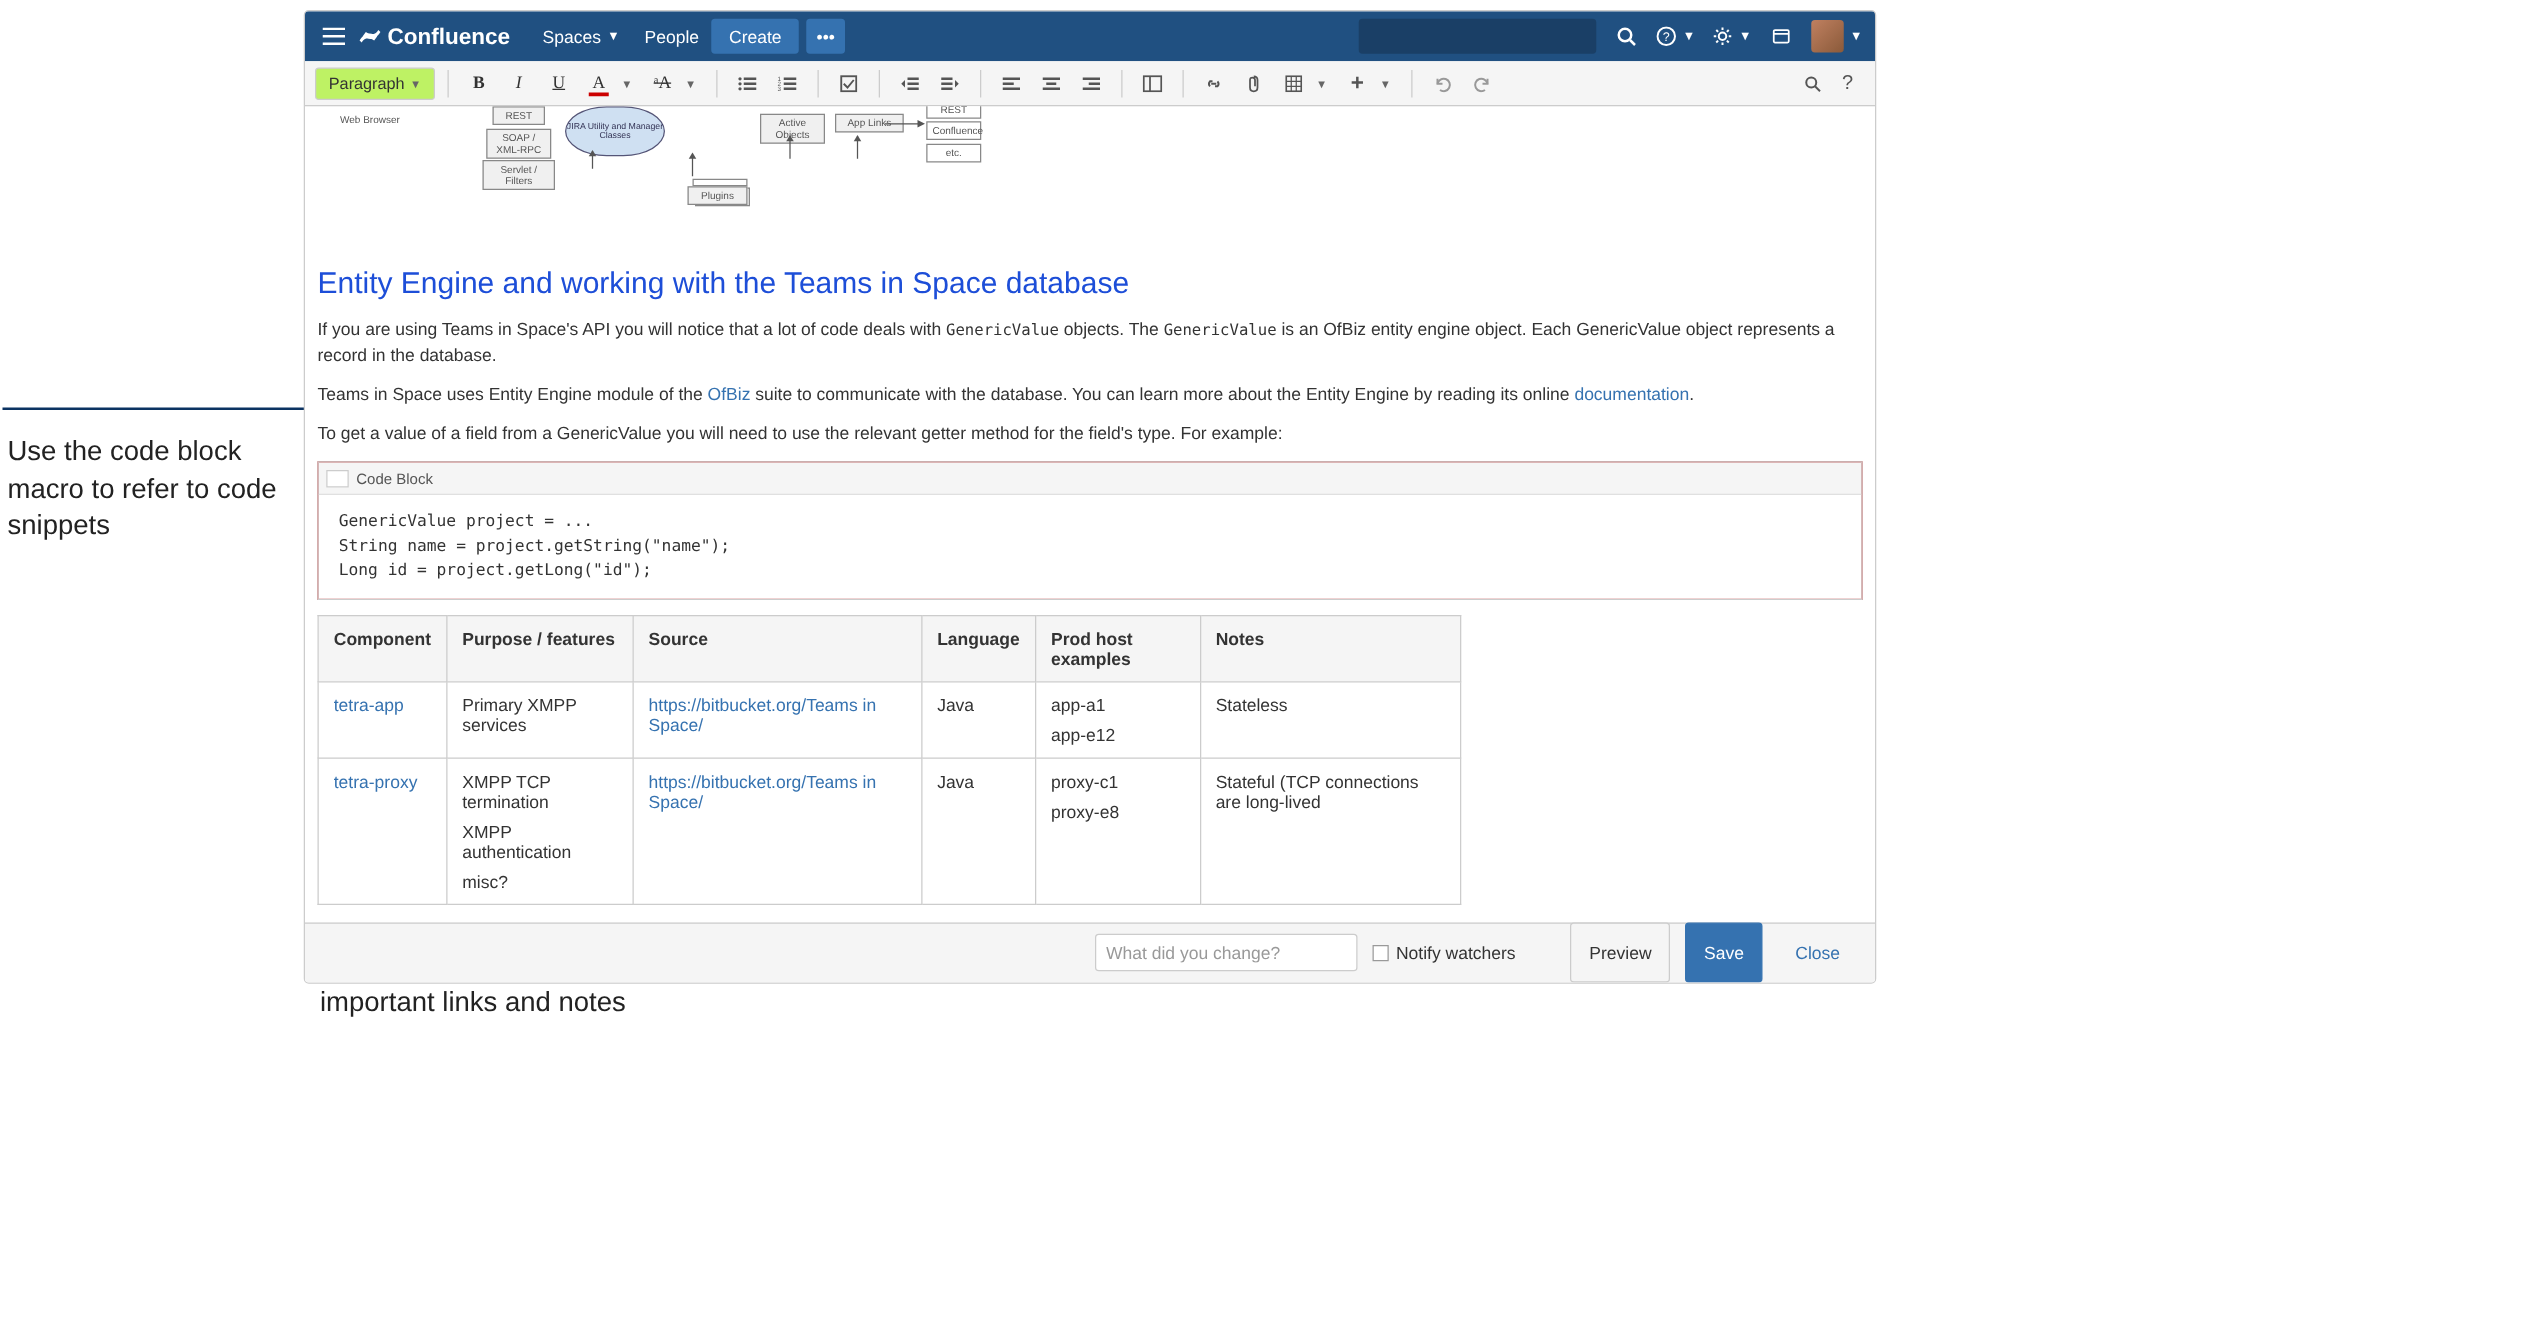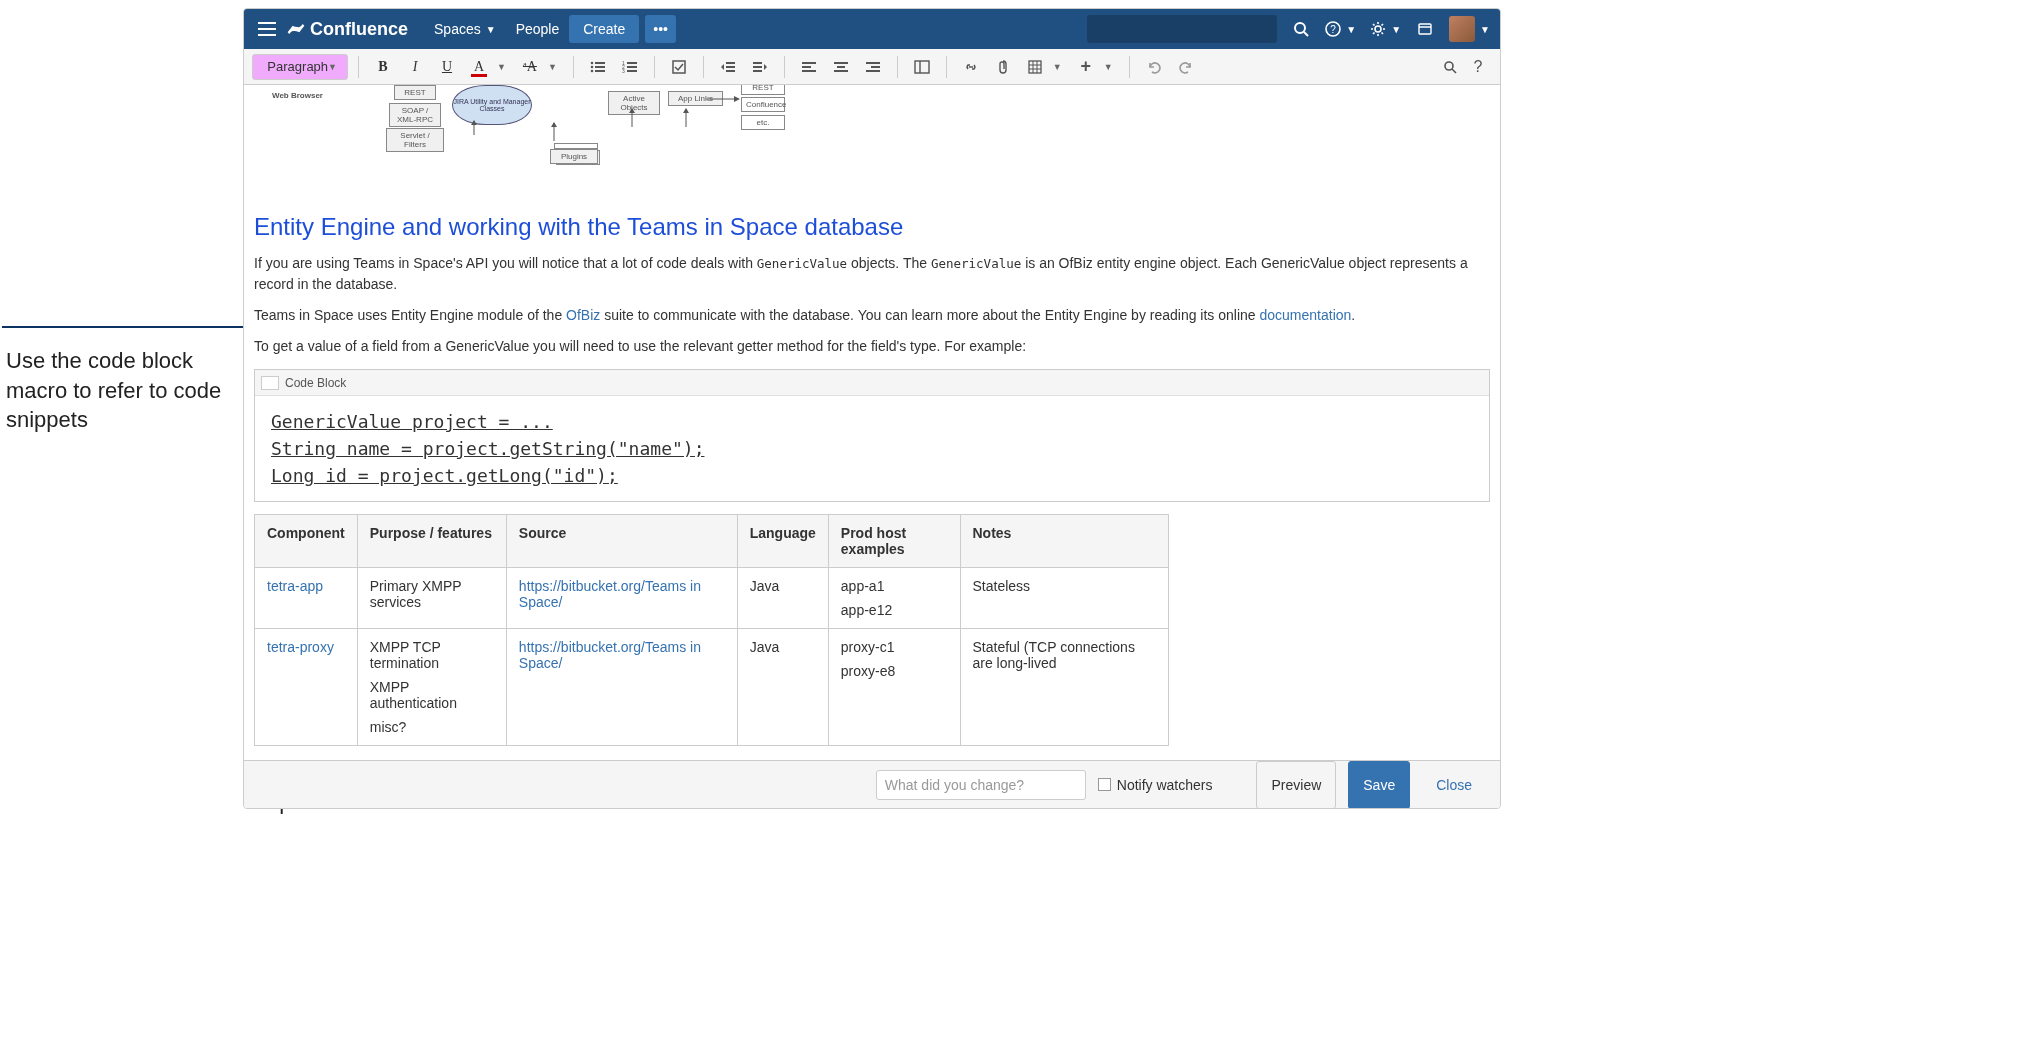--- a/index.html
+++ b/index.html
@@ -23,21 +23,21 @@
   .nav-item.dots { background:#3572b0; border-radius:3px; padding:6px 8px; margin-left:6px;}
   .chev { margin-left:5px; font-size:10px;}
   .nav-right { margin-left:auto; display:flex; align-items:center; gap:14px;}
   .search-box { background:#1a3f66; width:190px; height:28px; border-radius:3px;}
   .nav-ico { width:20px; height:20px; display:flex; align-items:center; justify-content:center; cursor:pointer;}
   .nav-ico-d { display:flex; align-items:center; cursor:pointer;}
   .avatar { width:26px; height:26px; border-radius:3px; background:linear-gradient(135deg,#c08060,#8a5a3a);}
 
   
   .editor-toolbar { background:#f5f5f5; border-bottom:1px solid #ccc; height:36px; display:flex; align-items:center; padding:0 8px; gap:4px;}
-  .para-select { border:1px solid #ccc; background:#f0abfc; height:26px; display:flex; align-items:center; padding:12px 10px; width:96px; justify-content:flex-end; font-size:13px; color:#333; cursor:pointer; border-radius:3px;}
+  .para-select { border:1px solid #ccc; background:#bef264; height:26px; display:flex; align-items:center; padding:12px 10px; width:96px; justify-content:space-between; font-size:13px; color:#333; cursor:pointer; border-radius:3px;}
   .tb-sep { width:1px; height:22px; background:#ccc; margin:0 6px;}
   .tb-btn { width:28px; height:26px; display:inline-flex; align-items:center; justify-content:center; color:#333; cursor:pointer; border-radius:3px;}
   .tb-btn.bold{font-weight:bold; font-family:Georgia,serif;}
   .tb-btn.italic{font-style:italic; font-family:Georgia,serif;}
   .tb-btn.under{text-decoration:underline; font-family:Georgia,serif;}
   .color-a{ font-family:Georgia,serif; position:relative;}
   .color-a .bar{ position:absolute; bottom:3px; left:6px; right:6px; height:3px; background:#cc0000;}
   .tb-right { margin-left:auto; display:flex; align-items:center;}
   .tb-chev{ font-size:9px; color:#666; margin-right:6px;}
 
@@ -47,21 +47,21 @@
   .dia-label{ position:absolute; font-size:8px; color:#555; border:1px solid #888; background:#f0f0f0; padding:2px 4px; text-align:center;}
   .dia-cloud{ position:absolute; width:80px; height:40px; border:1px solid #557; border-radius:50% / 60%; background:#cfe0f2; font-size:7px; color:#335; display:flex; align-items:center; justify-content:center; text-align:center;}
   h1.sect { font-size:24px; font-weight:500; color:#1d4ed8; margin:28px 0 12px 0;}
   p.body { font-size:14px; line-height:1.5; margin:10px 0; color:#333;}
   a.link{ color:#3572b0; text-decoration:none;}
   code.inline{ font-family:"SFMono-Regular",Consolas,monospace; font-size:12.5px;}
 
   .macro-block{ border:1px solid #ccc; background:#b91c1c; margin-top:12px;}
   .macro-head{ height:26px; display:flex; align-items:center; padding:0 6px; border-bottom:1px solid #e0e0e0; background:#f5f5f5; font-size:12px; color:#555;}
   .macro-ico{ width:18px; height:14px; border:1px solid #ccc; margin-right:6px; background:#fff;}
-  .macro-body{ background:#fff; padding:12px 16px; font-family:"SFMono-Regular",Consolas,monospace; font-size:18px; color:#333; white-space:pre; line-height:1.5;text-decoration:underline;}
+  .macro-body{ background:#fff; padding:12px 16px; font-family:"SFMono-Regular",Consolas,monospace; font-size:13px; color:#333; white-space:pre; line-height:1.5;}
 
   table.cheat{ border-collapse:collapse; width:915px; margin-top:12px;}
   table.cheat th, table.cheat td{ border:1px solid #ccc; padding:10px 12px; font-size:14px; text-align:left; vertical-align:top;}
   table.cheat th{ background:#f5f5f5; font-weight:600;}
   .cell-lines div{ margin-bottom:8px;}
   .cell-lines div:last-child{margin-bottom:0;}
 
   
   .bottom-bar{ background:#f5f5f5; border-top:1px solid #ccc; height:48px; display:flex; align-items:center; padding:0 14px; gap:12px;}
   .change-input{ margin-left:auto; border:1px solid #ccc; height:30px; width:210px; padding:0 8px; font-size:14px; color:#333; border-radius:3px;}
@@ -296,21 +296,21 @@
               <line x1="9" y1="9" x2="13" y2="13" stroke="#555" stroke-width="1.6"></line>
             </svg>
           </div>
         <div class="tb-btn" style="font-size:16px;color:#555;">?</div>
       </div>
     </div>
 
     <div class="editor-body">
 
       <div class="diagram-area">
-        <div class="dia-label" style="left:14px; top:4px; border:none; background:none;font-weight:bold;">Web Browser</div>
+        <div class="dia-label" style="left:14px; top:4px; border:none; background:none;">Web Browser</div>
         <div class="dia-label" style="left:140px; top:0px; width:42px;">REST</div>
         <div class="dia-label" style="left:135px; top:18px; width:52px;">SOAP / XML-RPC</div>
         <div class="dia-label" style="left:132px; top:43px; width:58px;">Servlet / Filters</div>
         <div class="dia-cloud" style="left:198px; top:0px;">JIRA Utility and Manager Classes</div>
         <div class="dia-label" style="left:354px; top:6px; width:52px;">Active Objects</div>
         <div class="dia-label" style="left:414px; top:6px; width:55px;">App Links</div>
         <div class="dia-label" style="left:302px; top:65px; width:44px;">Plugins</div>
         <div class="dia-label" style="left:300px; top:58px; width:44px; background:#fff;"></div>
         <div class="dia-label" style="left:296px; top:64px; width:48px;">Plugins</div>
         <div class="dia-label" style="left:487px; top:-5px; width:44px;background:#fff;">REST</div>

